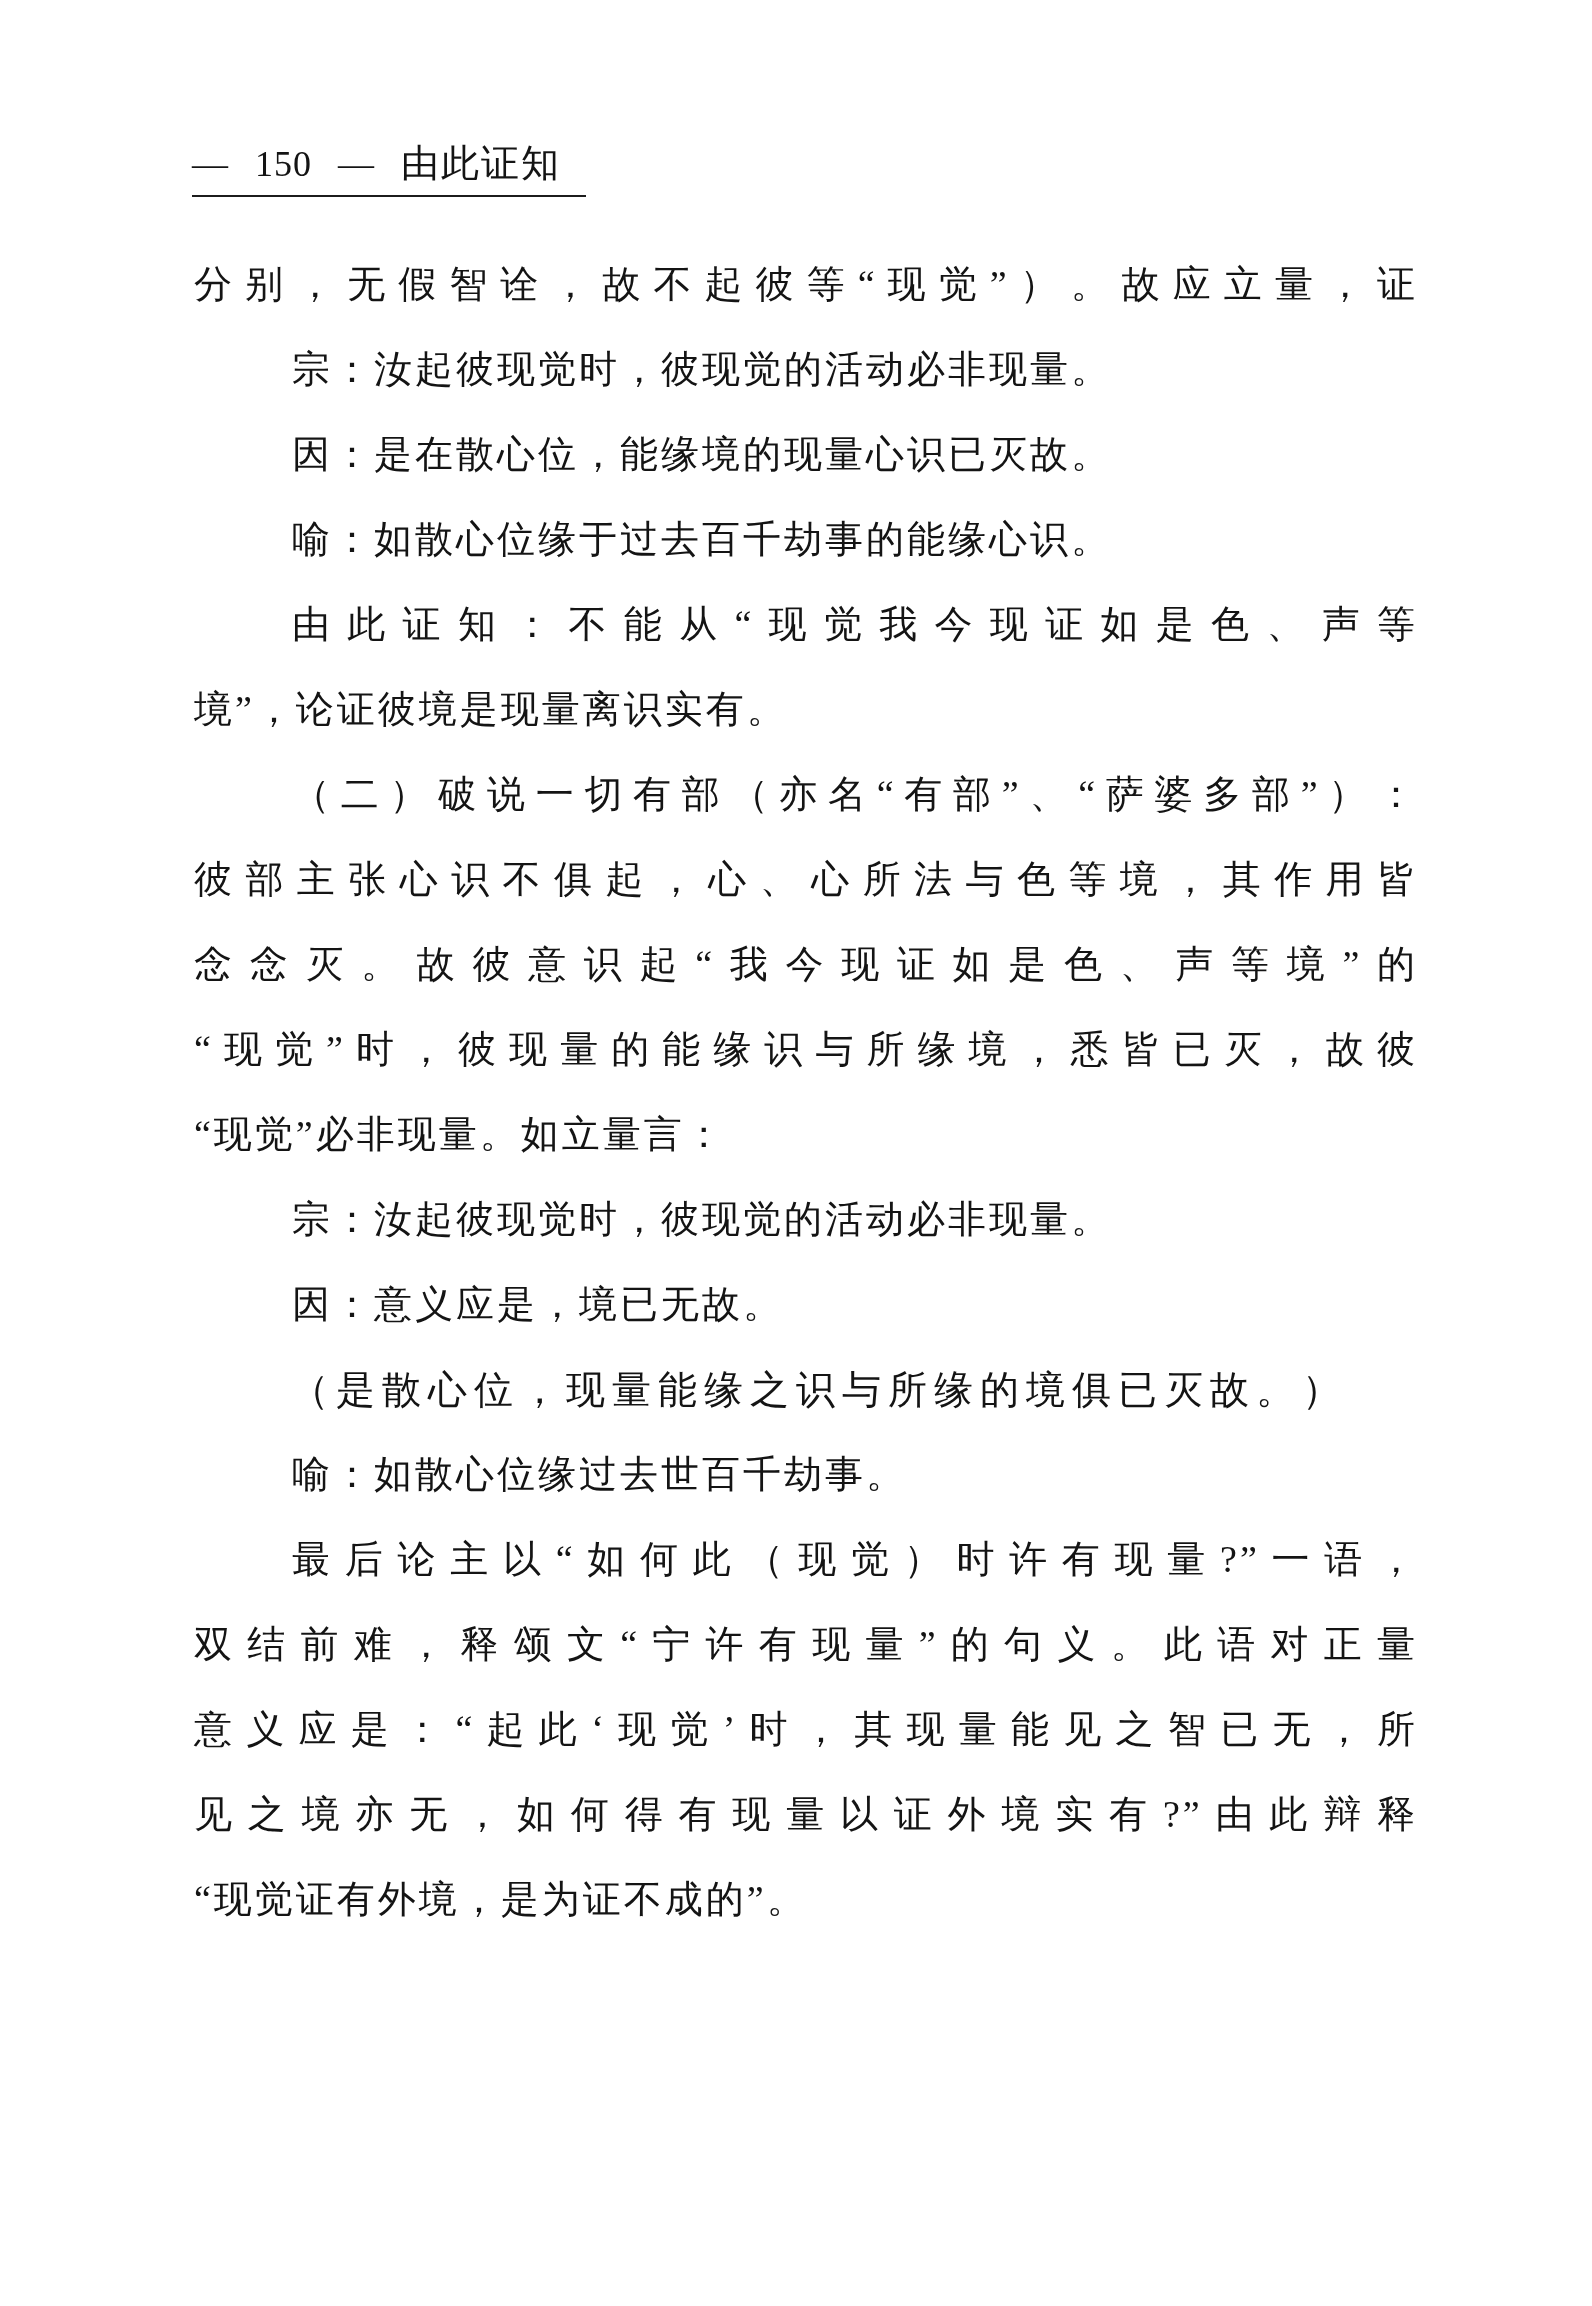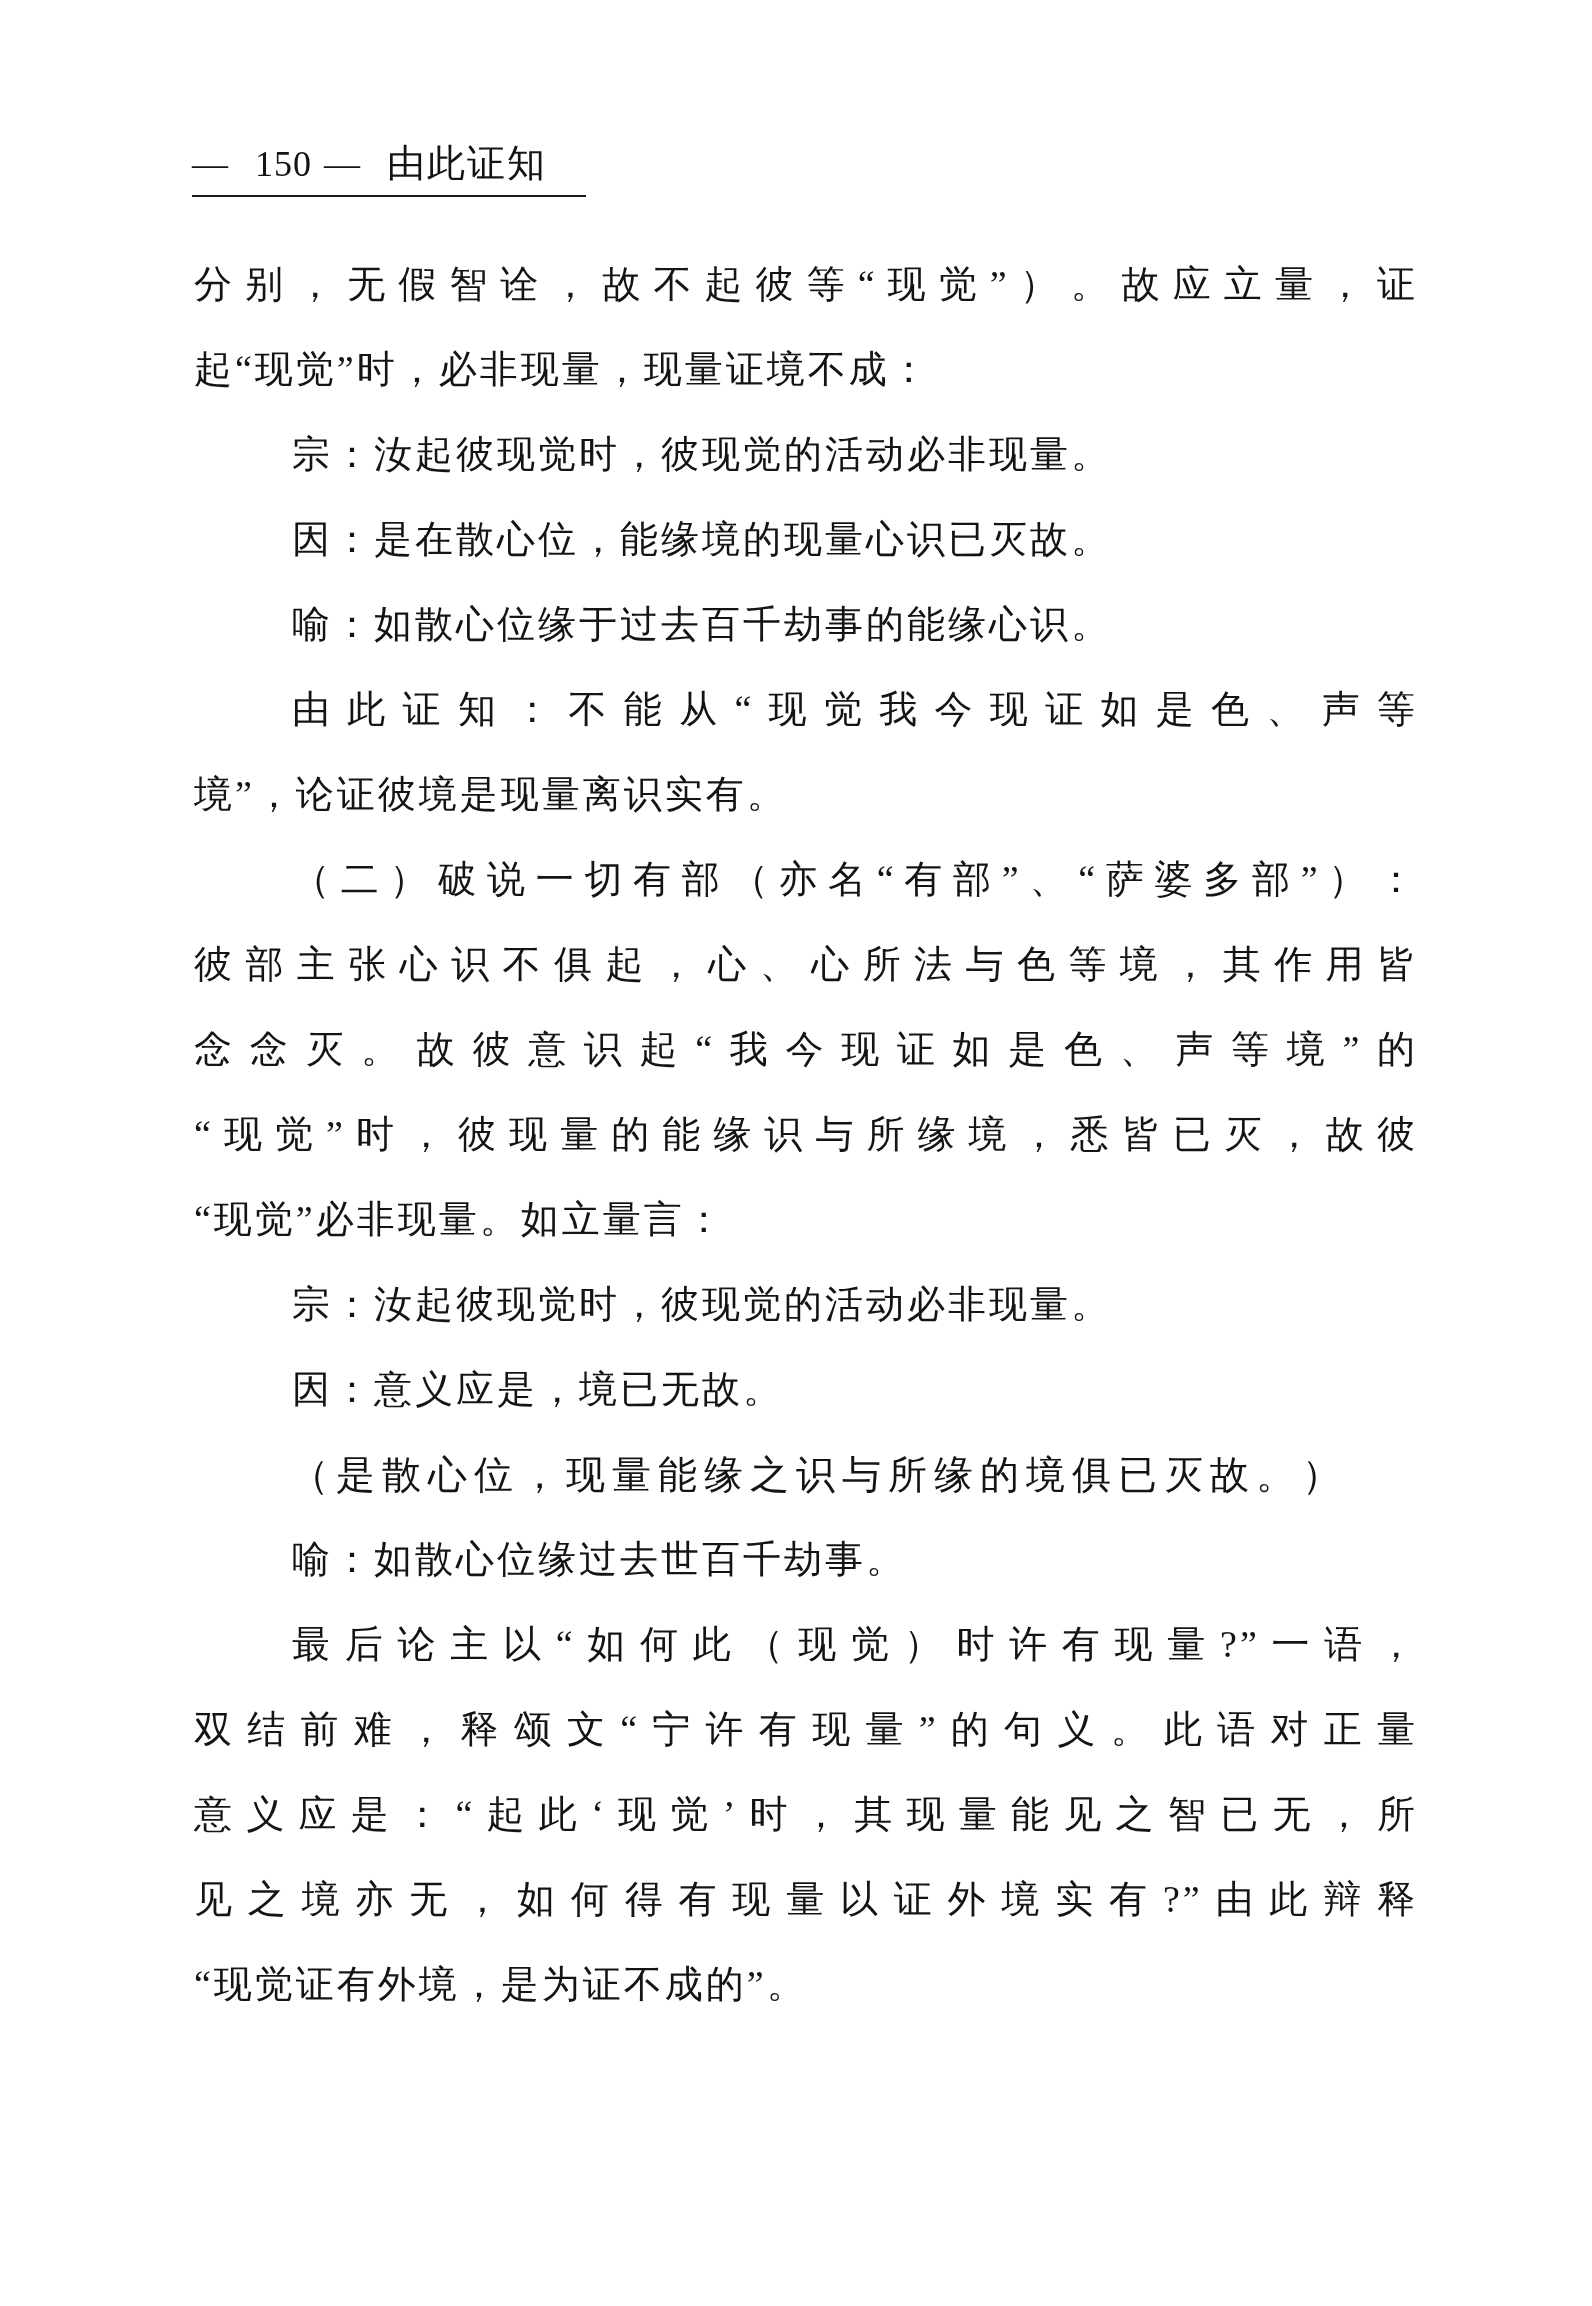--- a/index.html
+++ b/index.html
@@ -20,21 +20,21 @@
     position: absolute;
     left: 192px;
     top: 139px;
     height: 48px;
     line-height: 48px;
     white-space: nowrap;
     font-size: 36px;
     letter-spacing: 1px;
   }
   .running-header .hsep { margin-right: 26px; }
-  .running-header .pagenum { margin-right: 12px; font-size: 36px; }
+  .running-header .pagenum { margin-right: 26px; font-size: 36px; }
   .running-header .booktitle { font-size: 38px; letter-spacing: 2px; }
   .header-rule {
     position: absolute;
     left: 192px;
     top: 195px;
     width: 394px;
     height: 2px;
     background: #1c1c1c;
   }
   .text-block {
@@ -67,21 +67,20 @@
 </head>
 <body>
 
 <div class="page">
   <div class="running-header">
     <span class="hsep">—</span><span class="pagenum">150</span><span class="hsep">—</span><span class="booktitle">由此证知</span>
   </div>
   <div class="header-rule"></div>
   <div class="text-block">
       <div class="line stretch">分别，无假智诠，故不起彼等“现觉”）。故应立量，证</div>
-      <div class="line">起“现觉”时，必非现量，现量证境不成：</div>
       <div class="line indent">宗：汝起彼现觉时，彼现觉的活动必非现量。</div>
       <div class="line indent">因：是在散心位，能缘境的现量心识已灭故。</div>
       <div class="line indent">喻：如散心位缘于过去百千劫事的能缘心识。</div>
       <div class="line indent stretch">由此证知：不能从“现觉我今现证如是色、声等</div>
       <div class="line">境”，论证彼境是现量离识实有。</div>
       <div class="line indent stretch">（二）破说一切有部（亦名“有部”、“萨婆多部”）：</div>
       <div class="line stretch">彼部主张心识不俱起，心、心所法与色等境，其作用皆</div>
       <div class="line stretch">念念灭。故彼意识起“我今现证如是色、声等境”的</div>
       <div class="line stretch">“现觉”时，彼现量的能缘识与所缘境，悉皆已灭，故彼</div>
       <div class="line">“现觉”必非现量。如立量言：</div>

